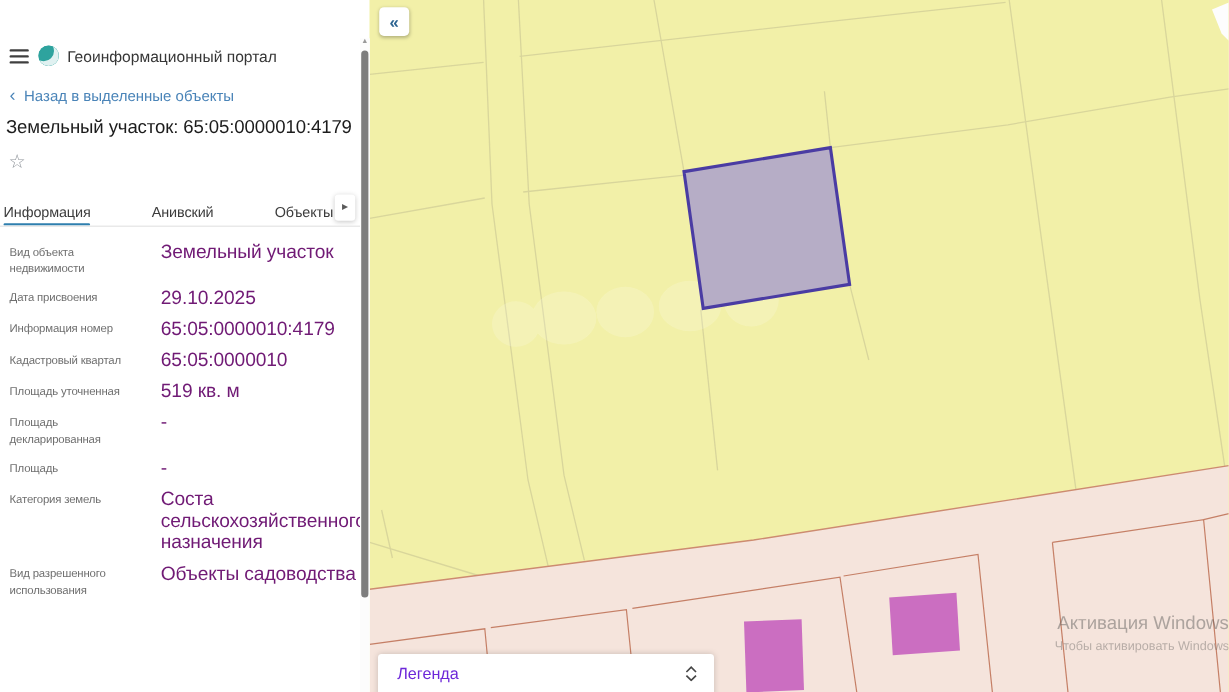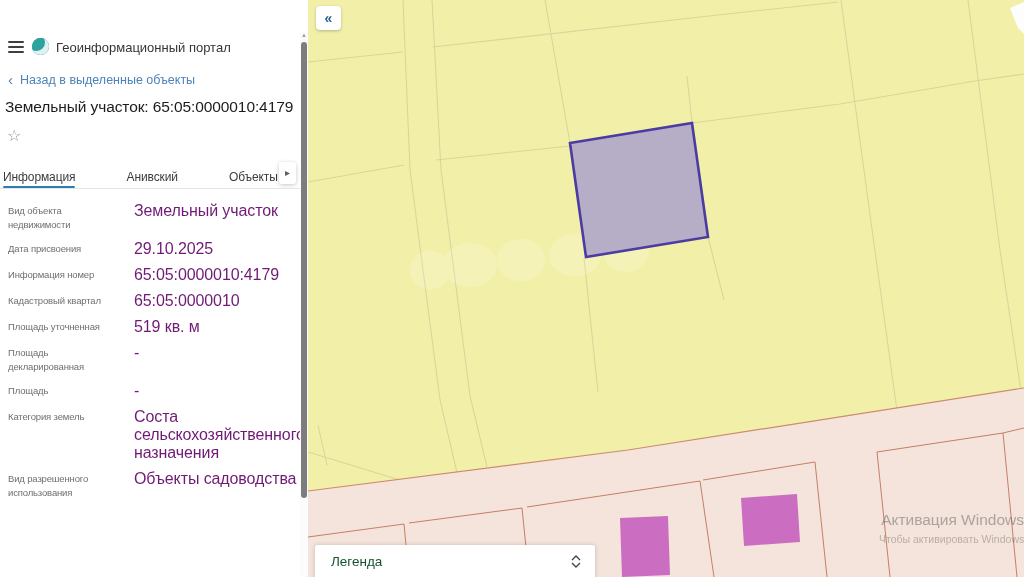--- a/index.html
+++ b/index.html
@@ -54,21 +54,21 @@
   #map { position:absolute; left:308px; top:0; width:716px; height:577px; background:var(--land-yellow,#f2f0a8); }
   #map svg { display:block; }
 
   .collapse-btn { position:absolute; left:316px; top:6px; width:25px; height:24px; background:#fff;
           border:none; border-radius:4px; box-shadow:0 1px 3px rgba(0,0,0,.25); cursor:pointer;
           color:#2b6391; font-weight:bold; font-size:14px; line-height:24px; text-align:center; z-index:6; }
 
   .legend-bar { position:absolute; left:315px; top:545px; width:280px; height:36px; background:#fff;
           border-radius:3px 3px 0 0; box-shadow:0 0 5px rgba(0,0,0,.18); z-index:6;
           display:flex; align-items:center; justify-content:space-between; padding:0 14px 0 16px; cursor:pointer; }
-  .legend-bar .legend-label { font-size:13.5px; color:#14532d; padding-bottom:3px; }
+  .legend-bar .legend-label { font-size:13.5px; color:#6d28d9; padding-bottom:3px; }
   .legend-expander { display:flex; flex-direction:column; gap:1px; padding-bottom:3px; }
 
   .win-watermark { position:absolute; left:879px; top:511px; width:145px; overflow:hidden; z-index:4;
           pointer-events:none; }
   .win-watermark .l1 { font-size:15.5px; color:rgba(100,98,96,.5); white-space:nowrap;text-align:right; }
   .win-watermark .l2 { font-size:10.5px; color:rgba(100,98,96,.42); white-space:nowrap; margin-top:4px; }
 </style>
 </head>
 <body>
 

